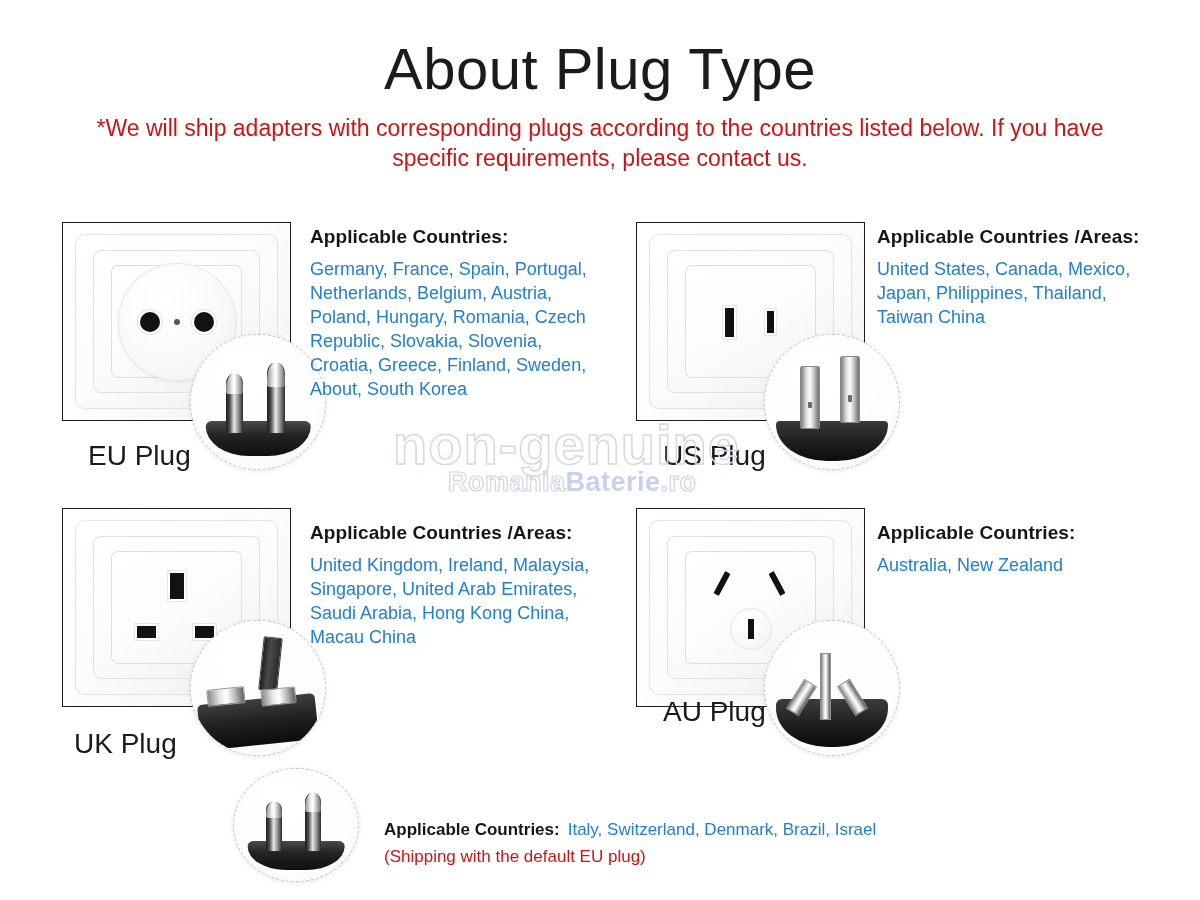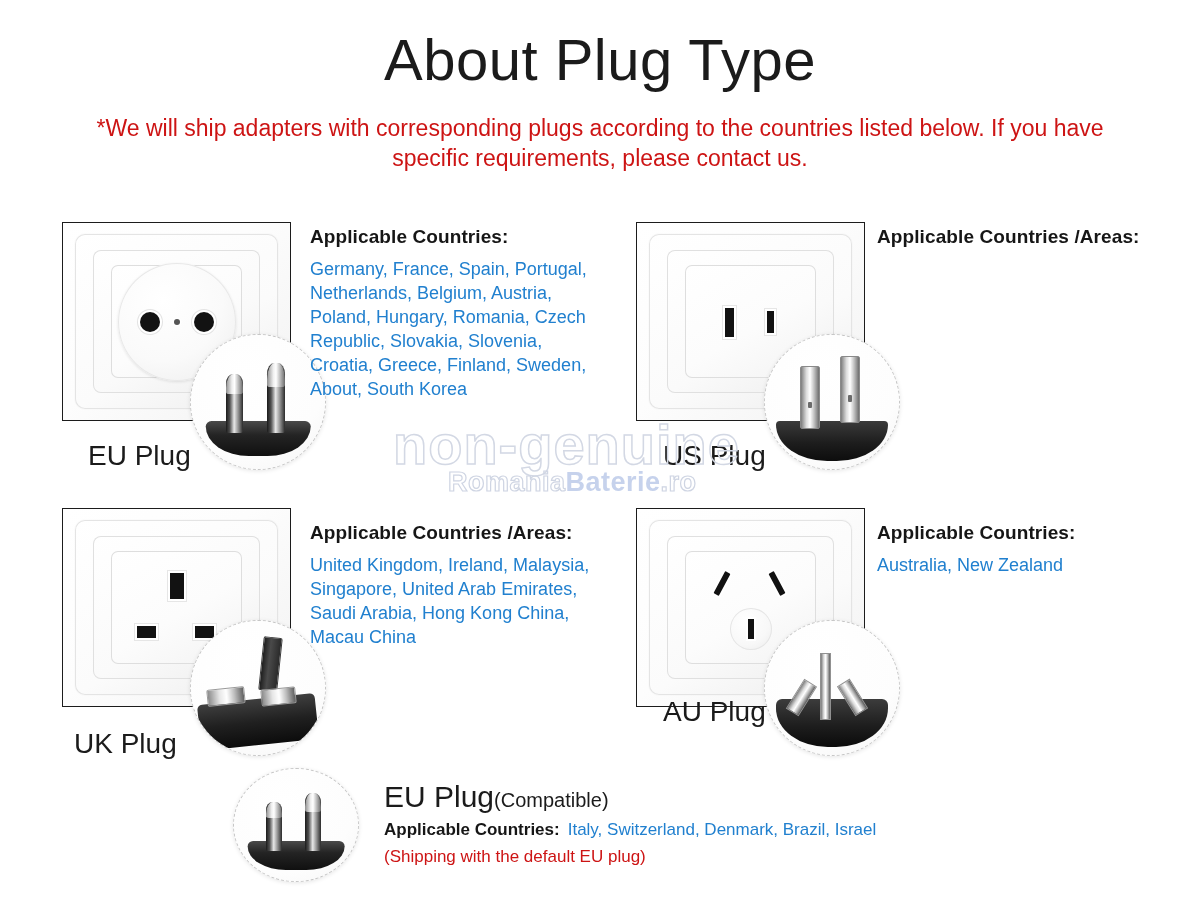--- a/index.html
+++ b/index.html
@@ -15,21 +15,21 @@
     position: relative;
     width: 1200px;
     height: 900px;
     background: #ffffff;
     overflow: hidden;
   }
 
   
   #title {
     position: absolute;
-    top: 30px;
+    top: 39px;
     left: 0;
     width: 1200px;
     text-align: center;
     font-size: 58px;
     font-weight: 400;
     letter-spacing: 0.5px;
     color: #1b1b1b;
     line-height: 1.05;
   }
   #subtitle {
@@ -410,20 +410,21 @@
         </div>
       <div class="us-blade b2">
           <div class="us-blade-hole"></div>
         </div>
     </div>
   </div>
   <div class="socket-caption" style="left:663px; top:440px;">US Plug</div>
 
   <div class="panel" style="left:877px; top:226px; width:310px;">
     <p class="panel-heading">Applicable Countries /Areas:</p>
+    <p class="panel-countries">United States, Canada, Mexico, Japan, Philippines, Thailand, Taiwan China</p>
   </div>
 
   <div class="socket-wrap" style="left:62px; top:508px;">
     <div class="faceplate">
       <div class="face-ring1"></div>
       <div class="face-ring2"></div>
       <div class="face-inner">
         <div class="uk-slot top"></div>
         <div class="uk-slot bleft"></div>
         <div class="uk-slot bright"></div>
@@ -472,21 +473,20 @@
   <div class="plug-circle" style="left:233px; top:768px; width:124px; height:112px;">
     <div class="eu-plug-base"></div>
     <div class="eu-pin p1">
         <div class="eu-pin-tip"></div>
       </div>
     <div class="eu-pin p2">
         <div class="eu-pin-tip"></div>
       </div>
   </div>
 
-  <div id="bottom-title"><span>EU Plug</span><span class="suffix">(Compatible)</span></div>
 
   <div id="bottom-line"><span class="lbl">Applicable Countries:</span><span class="cty">Italy, Switzerland, Denmark, Brazil, Israel</span></div>
 
   <div id="wm-main">non-genuine</div>
 
   <div id="bottom-note">(Shipping with the default EU plug)</div>
   <div id="wm-sub"><span class="o">Romania</span><span class="f">Baterie</span><span class="o">.ro</span></div>
 
 </div>
 

